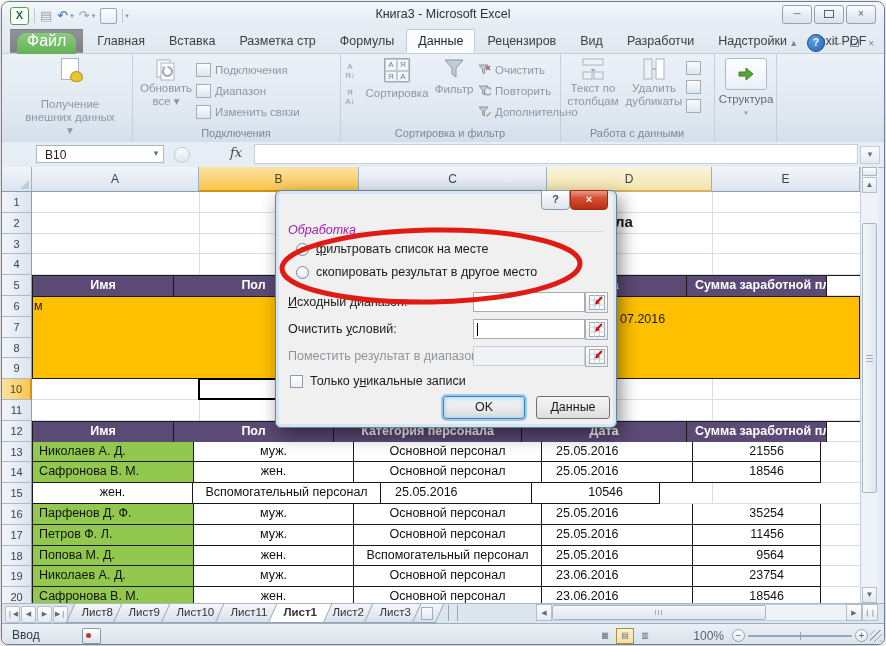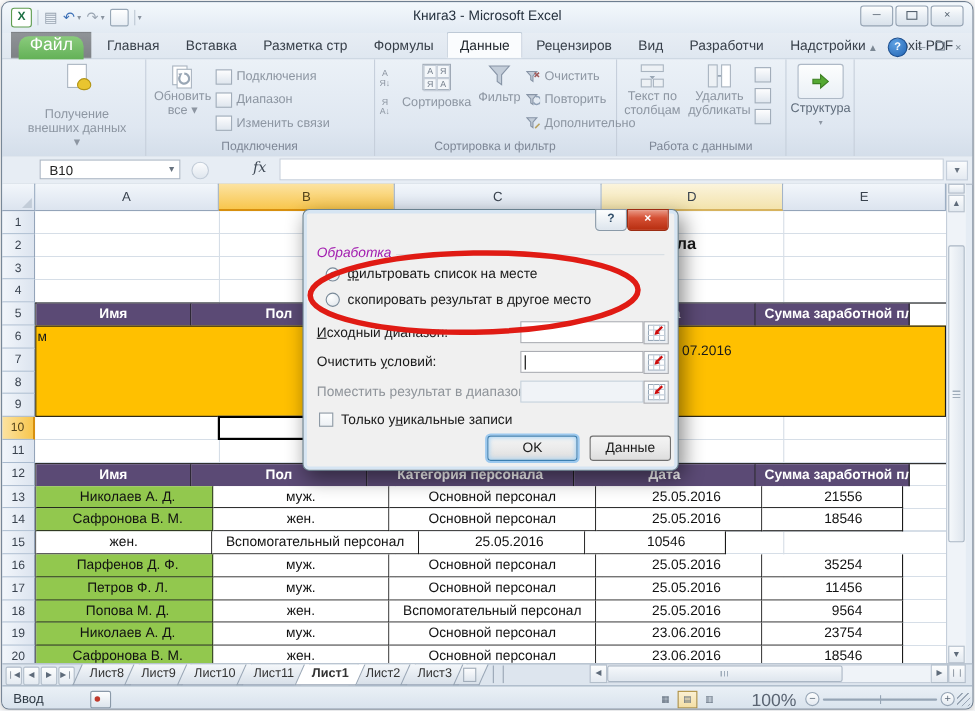--- a/index.html
+++ b/index.html
@@ -80,21 +80,21 @@
   .hdr-row{position:absolute;left:0;width:828px;height:20.8px;display:flex;border-left:1px solid #1a1a1a;border-top:1px solid #1a1a1a;box-sizing:border-box;}
   .hcell{background:#5B4A75;color:#fff;font-weight:bold;font-size:12.5px;line-height:19px;border-right:1px solid #1a1a1a;
     box-sizing:border-box;text-align:center;overflow:hidden;white-space:nowrap;}
   .orange-block{position:absolute;left:0;top:104px;width:828px;height:83.2px;background:#FFC000;
     border:1px solid #1a1a1a;border-left:1px solid #1a1a1a;box-sizing:border-box;}
   .frag{position:absolute;font-size:12.5px;color:#1a1a1a;}
   .sel-cell{position:absolute;left:166px;top:186px;width:162px;height:22px;background:#fff;border:2px solid #000;box-sizing:border-box;}
   .table-body{position:absolute;left:0;top:249.6px;width:828px;border-left:1px solid #1a1a1a;box-sizing:border-box;}
   .trow{display:flex;height:20.8px;box-sizing:border-box;}
   .tcell{background:#fff;border-right:1px solid #1a1a1a;border-bottom:1px solid #1a1a1a;box-sizing:border-box;
-    font-size:12.5px;line-height:19px;color:#111;overflow:hidden;white-space:nowrap;text-align:center;}
+    font-size:12.5px;line-height:19px;color:#111;overflow:hidden;white-space:nowrap;}
   .c0{width:141px;} .c1{width:160px;} .c2{width:188px;} .c3{width:165px;} .c4{width:148px;}
   .tcell.c0{background:#92C84E;padding-left:6px;width:161px;}
   .tcell.c1,.tcell.c2{text-align:center;}
   .tcell.c3{padding-left:14px;width:151px;}
   .tcell.c4{text-align:right;padding-right:36px;width:128px;}
   .hcell.c4{text-align:left;padding-left:8px;width:140px;}
   
   .vscroll{position:absolute;left:858px;top:165px;width:18px;height:436px;background:#EFF3F8;border-left:1px solid #C5CEDA;box-sizing:border-box;}
   .vs-split{position:absolute;left:1px;right:1px;top:0;height:9px;background:linear-gradient(#FDFEFE,#DFE6EE);border:1px solid #AAB6C4;box-sizing:border-box;}
   .vs-btn{position:absolute;left:1px;right:1px;height:16px;background:linear-gradient(#FBFCFD,#E2E9F0);border:1px solid #B4BFCB;
@@ -124,21 +124,21 @@
     background:repeating-linear-gradient(90deg,#9FACBA 0 1px,transparent 1px 3px);}
   
   .statusbar{position:absolute;left:0;top:621px;right:0;bottom:0;background:linear-gradient(#EAF0F6,#D9E3ED);border-top:1px solid #9FAEBF;}
   .sb-mode{position:absolute;left:10px;top:4px;font-size:12px;color:#2E3944;}
   .sb-macro{position:absolute;left:80px;top:4px;width:17px;height:14px;border:1px solid #8A99A8;border-radius:2px;
     background:linear-gradient(#FDFEFE,#DCE4EC);}
   .sb-macro:after{content:"";position:absolute;left:3px;top:4px;width:5px;height:5px;border-radius:50%;background:#C0392B;}
   .views{position:absolute;right:230px;top:4px;display:flex;gap:2px;}
   .viewbtn{width:16px;height:14px;border:1px solid transparent;font-size:8px;color:#5E6B7A;text-align:center;line-height:13px;}
   .viewbtn.pressed{border:1px solid #B08F3E;background:linear-gradient(#FBF0D3,#F4DFA4);}
-  .sb-zoom{position:absolute;right:160px;top:5px;font-size:16px;color:#5A6472;}
+  .sb-zoom{position:absolute;right:160px;top:5px;font-size:12px;color:#5A6472;}
   .zoomslider{position:absolute;right:16px;top:5px;width:136px;height:13px;}
   .zs-line{position:absolute;left:16px;right:16px;top:6px;height:2px;background:#96A5B5;border-radius:1px;}
   .zs-notch{position:absolute;left:50%;top:3px;width:1px;height:8px;background:#96A5B5;}
   .zs-btn{position:absolute;top:0;width:13px;height:13px;border-radius:50%;border:1px solid #96A5B5;
     background:linear-gradient(#FDFEFE,#E4EAF1);color:#5E6B7A;font-size:10px;text-align:center;line-height:11px;box-sizing:border-box;}
   .grip{position:absolute;right:2px;bottom:2px;width:12px;height:12px;
     background:repeating-linear-gradient(135deg,transparent 0 3px,#9AA7B6 3px 4px);}
   
   .dlg{position:absolute;left:273px;top:188px;width:342px;height:238px;background:#F0F0F0;
     border:1px solid #69818F;border-radius:6px;box-shadow:4px 7px 18px rgba(0,0,0,.45), inset 0 0 0 3px rgba(212,228,242,.95);

